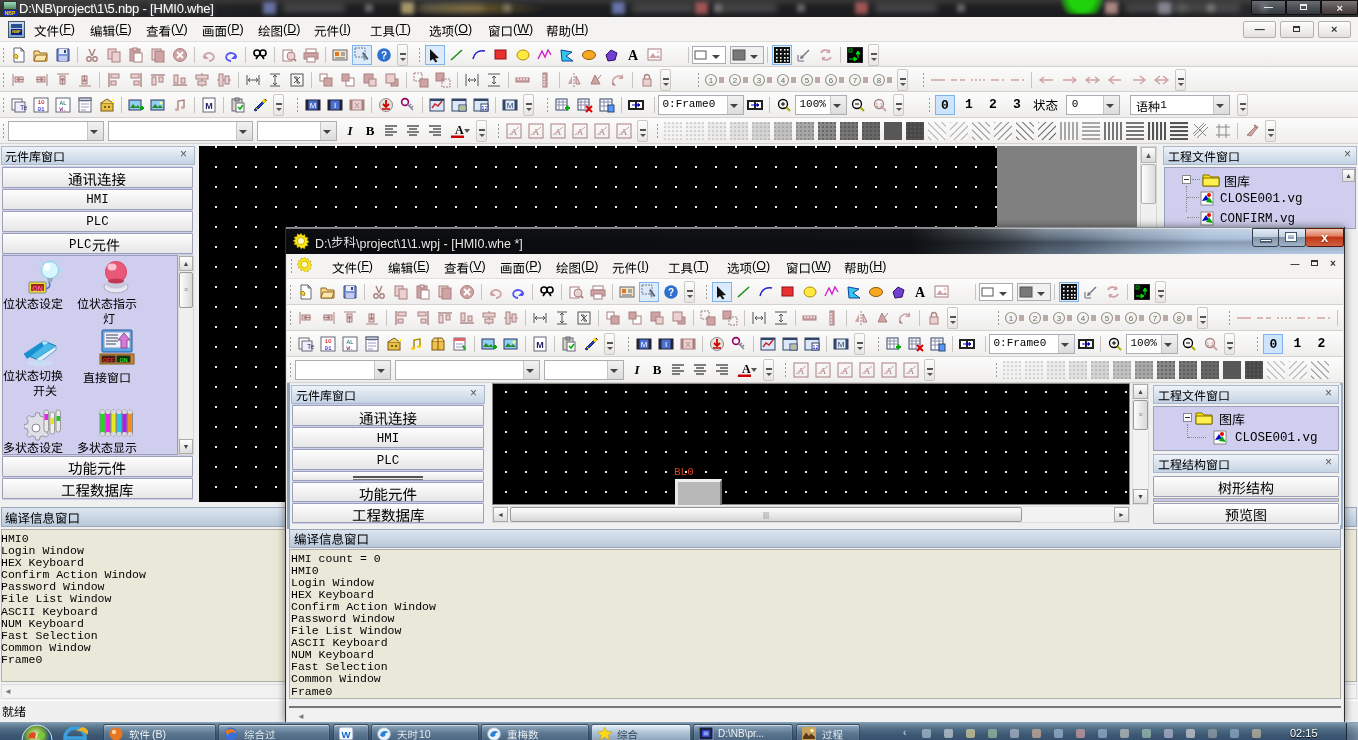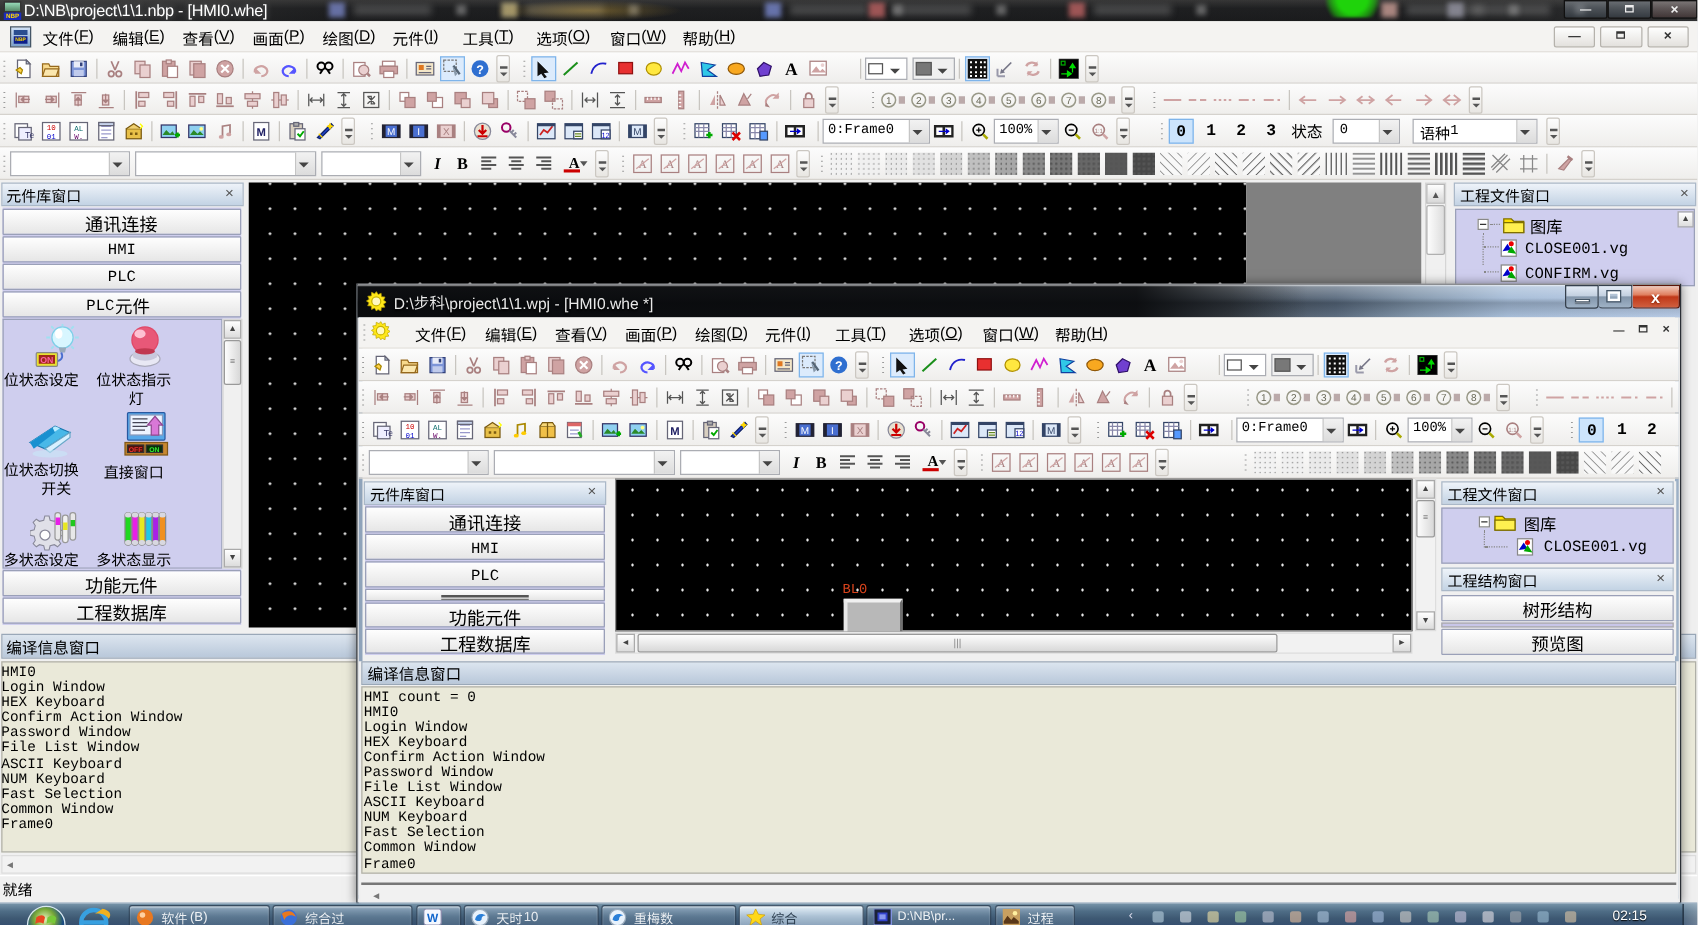--- a/index.html
+++ b/index.html
@@ -42,21 +42,21 @@
     <div class="abs" style="left:1207px;top:4px;width:8px;height:8px;background:#aaa;filter:blur(2px);opacity:.5"></div>
     <div class="abs" style="left:1158px;top:2px;width:13px;height:12px;background:#9a9aa8;filter:blur(2px);opacity:.75"></div>
     <div class="abs" style="left:1178px;top:4px;width:62px;height:8px;background:#8a8a8a;filter:blur(3px);opacity:.4"></div>
     <div class="abs" style="left:1260px;top:4px;width:8px;height:8px;background:#aaa;filter:blur(2px);opacity:.5"></div>
     <div class="abs" style="left:396;top:0;left:396px;width:150px;height:17px;background:radial-gradient(ellipse at 50% 50%,rgba(200,160,60,.45),transparent 70%)"></div>
     <div class="abs" style="left:1056px;top:-16px;width:52px;height:30px;background:radial-gradient(circle,#1fd30b 40%,rgba(30,200,10,.6) 60%,transparent 75%);filter:blur(1px)"></div>
     <div class="abs" style="left:3px;top:1px;width:15px;height:15px">
 <div class="abs" style="left:0;top:0;width:14px;height:9px;background:linear-gradient(#9db,#586);border:1px solid #333"></div>
 <div class="abs" style="left:0;top:9px;width:14px;height:6px;background:#1a2bba;color:#ffd800;font:bold 5px 'Liberation Sans';text-align:center;line-height:6px">NBP</div>
     </div>
-    <div class="abs" style="left:19px;top:1px;color:#fff;font-size:13px;letter-spacing:-0.2px;text-shadow:0 0 5px rgba(255,255,255,.35)">D:\NB\project\1\1.nbp - [HMI0.whe]</div>
+    <div class="abs" style="left:19px;top:1px;color:#fff;font-size:13px;letter-spacing:-0.2px;text-shadow:0 0 5px rgba(255,255,255,.35)">D:\NB\project\1\5.nbp - [HMI0.whe]</div>
     <div class="abs" style="left:1251px;top:0;width:107px;height:15px;display:flex">
 <div style="flex:1;background:linear-gradient(rgba(160,170,180,.45),rgba(60,70,80,.55));border:1px solid #111;border-radius:0 0 2px 2px;color:#eee;text-align:center;font:bold 9px 'Liberation Sans';line-height:12px">—</div>
 <div style="flex:1;background:linear-gradient(rgba(160,170,180,.45),rgba(60,70,80,.55));border:1px solid #111;border-radius:0 0 2px 2px;color:#eee;text-align:center;font:bold 9px 'Liberation Sans';line-height:14px"><span style="display:inline-block;width:7px;height:6px;border:1px solid currentColor;border-top:2px solid currentColor;vertical-align:1px"></span></div>
 <div style="flex:1.05;background:linear-gradient(rgba(180,170,170,.5),rgba(80,60,60,.55));border:1px solid #111;border-radius:0 0 2px 2px;color:#eee;text-align:center;font:bold 11px 'Liberation Sans';line-height:14px">×</div>
 </div>
   </div>
 <div class="abs" style="left:0;top:17px;width:1358px;height:25px;background:#f4f3f1;border-bottom:1px solid #e0ddd8"></div>
 <div class="abs" style="left:8px;top:21px;width:17px;height:17px;background:linear-gradient(#cfe0f5,#7aa0cc);border:1px solid #456;">
     <div class="abs" style="left:2px;top:2px;width:11px;height:4px;background:#2a4d8f"></div>
     <div class="abs" style="left:2px;top:7px;width:11px;height:6px;background:#0d1f8a;color:#ffd800;font:bold 4px 'Liberation Sans';text-align:center;line-height:6px">NBP</div>

